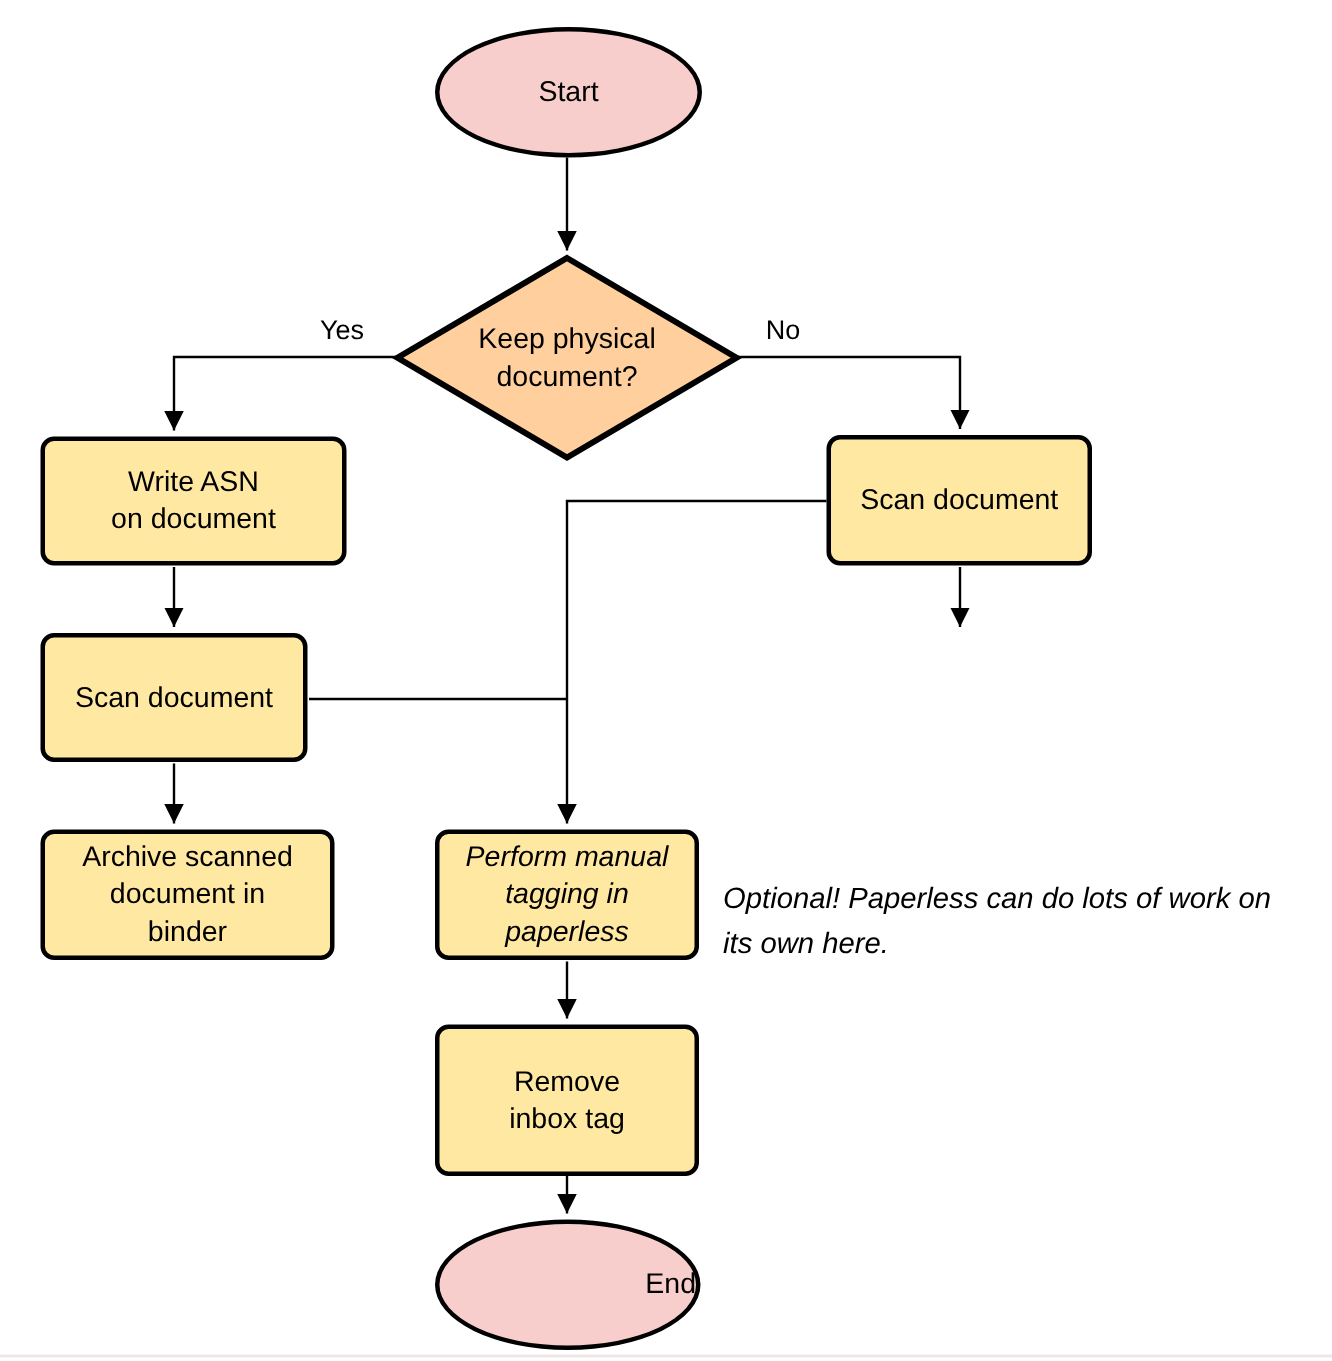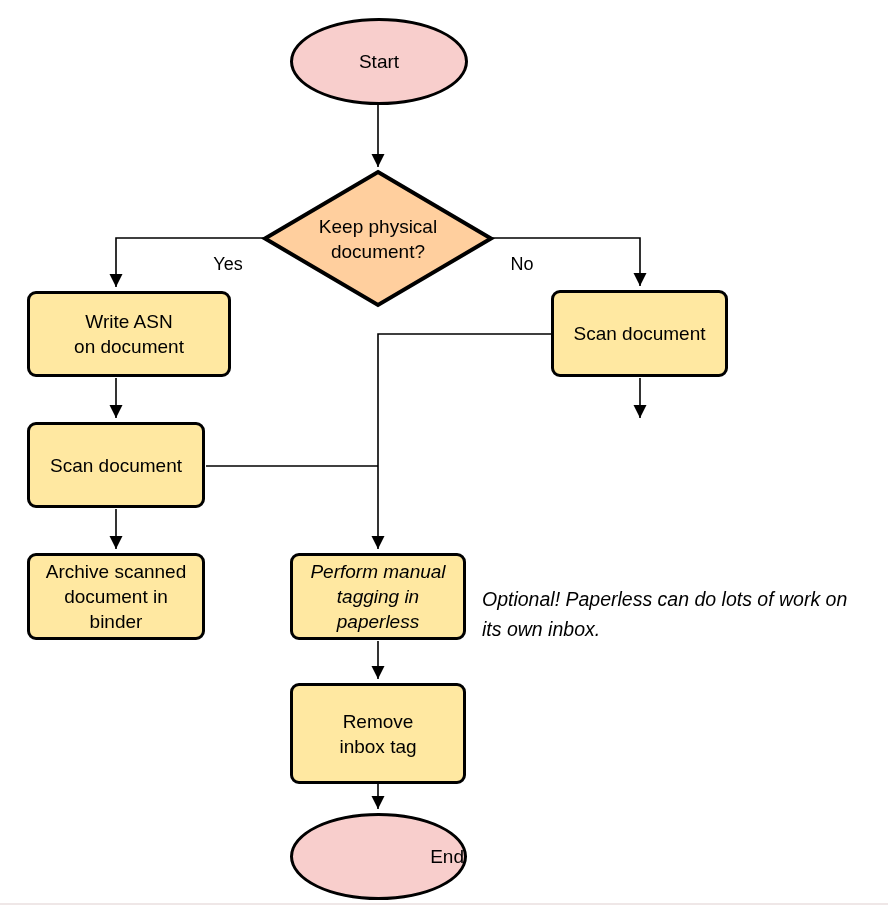--- a/index.html
+++ b/index.html
@@ -33,21 +33,21 @@
   .diamond{background:transparent;}
   .diamond svg{position:absolute;left:0;top:0;}
   .diamond-shape{
     fill:var(--decision-fill,#ffcf9e);
     stroke:var(--stroke,#000);
     stroke-width:4;
   }
   .diamond-label{position:relative;z-index:1;}
   .edge-label{
     position:absolute;width:56px;text-align:center;
-    font-size:18px;line-height:19px;margin-top:44px;
+    font-size:18px;line-height:19px;
   }
   .annotation{
     position:absolute;left:482px;top:584px;width:400px;
     font-size:19.5px;line-height:30px;font-style:italic;
     white-space:pre-line;
   }
   .bottom-edge{
     position:absolute;left:0;top:903px;width:888px;height:1.5px;
     background:var(--bottom-edge,#efe7e7);
   }
@@ -92,39 +92,39 @@
 
   <div class="node process" style="left:27px;top:291px;width:204px;height:86px;">
     <span>Write ASN
 on document</span>
   </div>
 
   <div class="node process" style="left:27px;top:422px;width:178px;height:86px;">
     <span>Scan document</span>
   </div>
 
-  <div class="node process" style="left:27px;top:553px;width:178px;height:87px;">
+  <div class="node process" style="left:27px;top:553px;width:196px;height:87px;">
     <span>Archive scanned
 document in
 binder</span>
   </div>
 
   <div class="node process" style="left:551px;top:290px;width:177px;height:87px;">
     <span>Scan document</span>
   </div>
 
 
   <div class="node process" style="left:290px;top:553px;width:176px;height:87px;font-style:italic;">
     <span>Perform manual
 tagging in
 paperless</span>
   </div>
 
   <div class="annotation">Optional! Paperless can do lots of work on
-its own inbox.</div>
+its own here.</div>
 
   <div class="node process" style="left:290px;top:683px;width:176px;height:101px;">
     <span>Remove
 inbox tag</span>
   </div>
 
   <div class="node terminal" style="left:290px;top:813px;width:177px;height:87px;justify-content:flex-end;">
     <span>End</span>
   </div>
 

